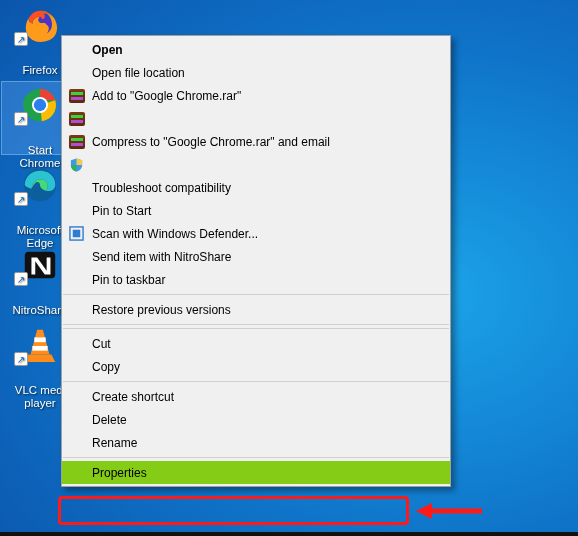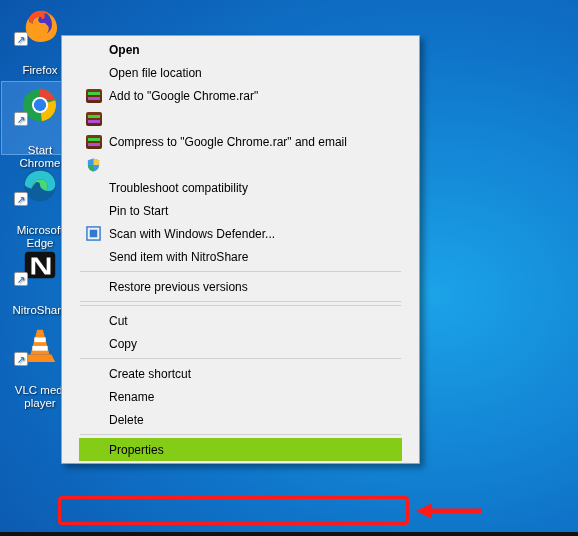--- a/index.html
+++ b/index.html
@@ -27,25 +27,25 @@
   .sc-arrow {
     position: absolute; width: 14px; height: 14px; background:#fff; border:1px solid #999;
     border-radius:2px; bottom: 28px; left: 12px;
     display:flex; align-items:center; justify-content:center; font-size:10px; color:#1560b8;
   }
   .dicon { position: relative; }
 
   
   .ctx {
     position: absolute; left: 61px; top: 35px;
-    width: 359px;
+    width: 390px;
     background: #f0f0f0;
     border: 1px solid #a0a0a0;
     box-shadow: 4px 4px 6px rgba(0,0,0,.35);
-    padding: 2px 17px;
+    padding: 2px 0;
   }
   .mi {
     height: 23px; display:flex; align-items:center;
     padding: 0 20px 0 30px; position:relative;
     color:#000; cursor:default;
   }
   .mi .mic { position:absolute; left:6px; top:3px; width:17px; height:17px; display:flex; align-items:center; justify-content:center; }
   .mi.bold { font-weight: 700; }
   .mi.hover { background:#84cc16;align-items:center; }
   .mi .arrow { position:absolute; right:10px; font-size:14px; color:#555; font-family: sans-serif; }
@@ -184,41 +184,44 @@
       <svg class="def-ico" viewBox="0 0 16 16">
           <rect x="1" y="1" width="14" height="14" fill="none" stroke="#2f7bd1" stroke-width="1.5"></rect>
           <rect x="4" y="4" width="8" height="8" fill="#2f7bd1"></rect>
         </svg>
     </span>
     <span>Scan with Windows Defender...</span>
   </div>
   <div class="mi">
       <span>Send item with NitroShare</span>
     </div>
+  <div class="mi">
+      <span>Pin to taskbar</span>
+    </div>
   <div class="sep"></div>
   <div class="mi">
       <span>Restore previous versions</span>
     </div>
   <div class="sep"></div>
   <div class="sep"></div>
   <div class="mi">
       <span>Cut</span>
     </div>
   <div class="mi">
       <span>Copy</span>
     </div>
   <div class="sep"></div>
   <div class="mi">
       <span>Create shortcut</span>
     </div>
   <div class="mi">
+      <span>Delete</span>
+    </div>
+  <div class="mi">
       <span>Rename</span>
-    </div>
-  <div class="mi">
-      <span>Delete</span>
     </div>
   <div class="sep"></div>
   <div class="mi hover">
       <span>Properties</span>
     </div>
 </div>
 
 <div class="hl-box" style="left:58px; top:496px; width:351px; height:29px;"></div>
 <svg class="hl-arrow" style="left:414px; top:498px;" width="70" height="26">
   <line x1="68" y1="13" x2="14" y2="13" stroke="#ff1a1a" stroke-width="5"></line>

